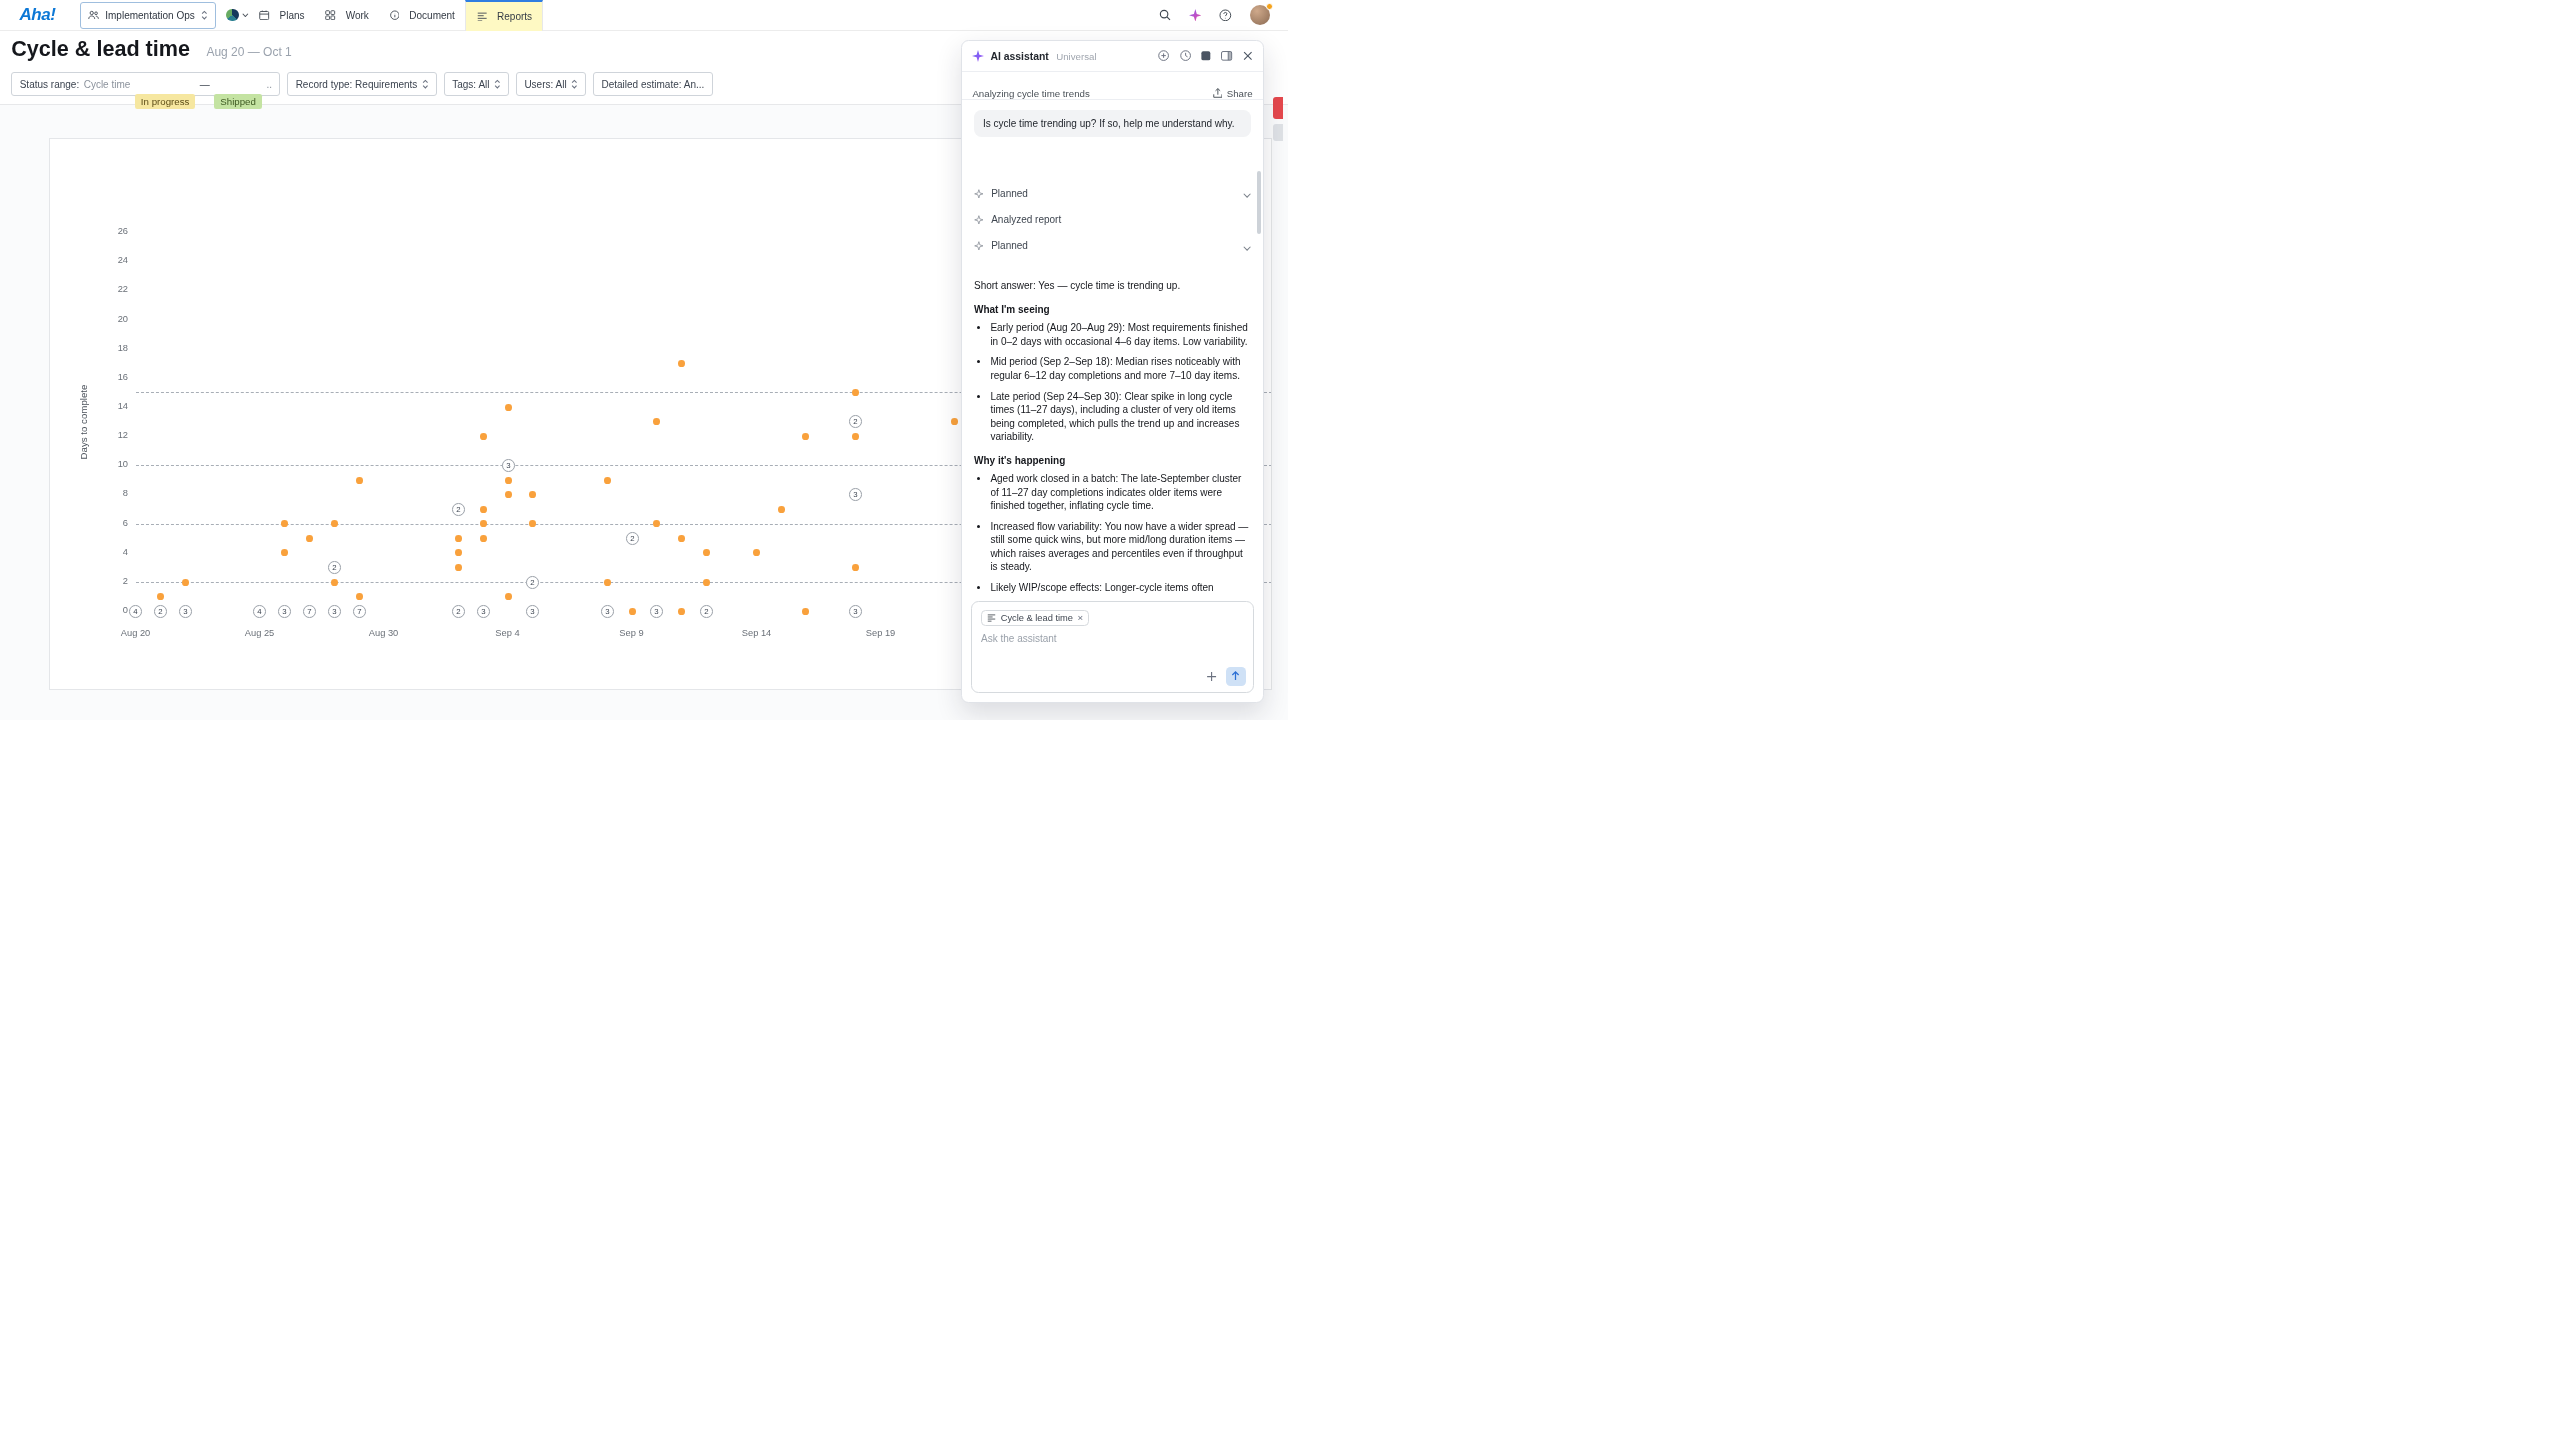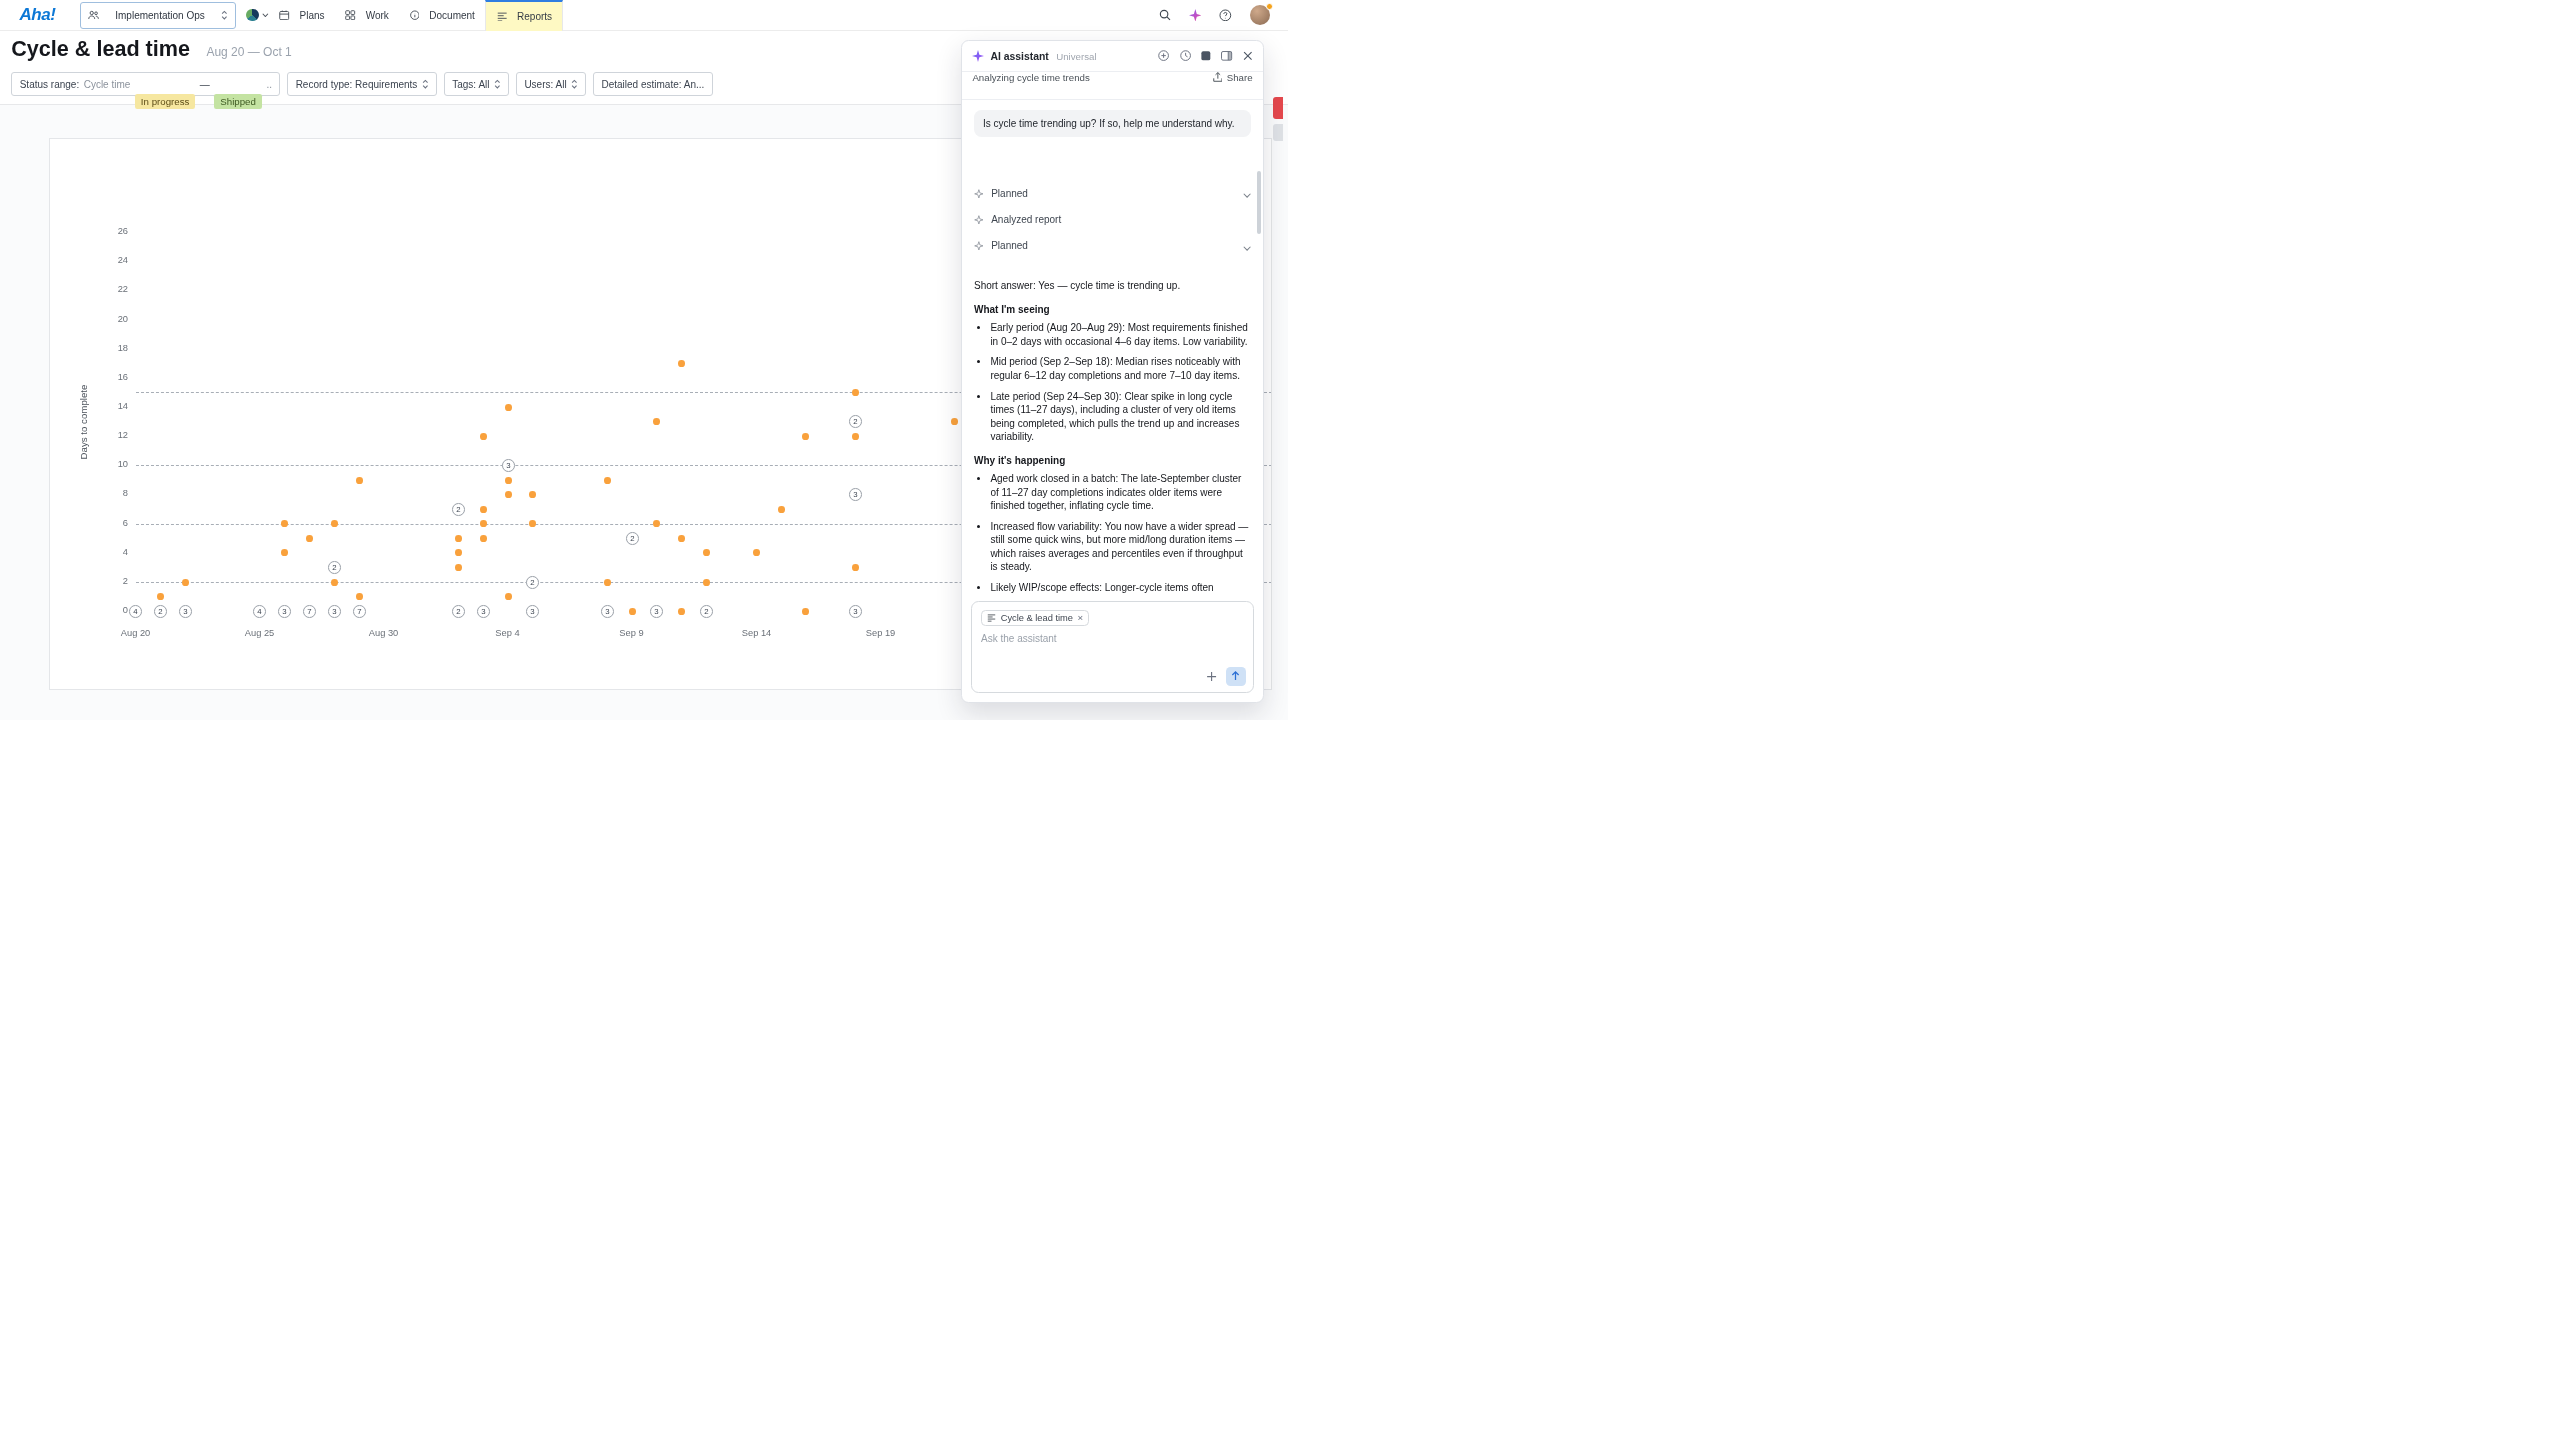--- a/index.html
+++ b/index.html
@@ -16,21 +16,21 @@
     background:#fff; border-bottom:0.7px solid #ececec;
     display:flex; align-items:stretch; z-index:6;
   }
   .logo {
     align-self:center; margin-left:19.4px; font-size:17px; font-weight:800;
     font-style:italic; color:#0d78d6; letter-spacing:-0.4px; cursor:pointer;
   }
   .workspace-btn {
     align-self:center; margin-left:24px; height:27px;
     border:0.7px solid #9fbede; border-radius:3px;
-    display:flex; align-items:center; gap:16px; padding:0 7.5px;
+    display:flex; align-items:center; gap:6px; padding:0 7.5px;
     font-size:10px; color:#2f3640; background:#fff; cursor:pointer;
   }
   .org-btn { align-self:center; margin-left:10.4px; display:flex; align-items:center; gap:3px; cursor:pointer; }
   .org-circle { width:12.7px; height:12.7px; border-radius:50%;
     background:conic-gradient(#15395c 0 38%, #2b7f90 38% 66%, #67ab62 66% 100%); }
   .nav-item {
     display:flex; align-items:center; gap:10px; padding:0 10.4px;
     font-size:10px; color:#343b45; cursor:pointer;
   }
   .nav-item:first-of-type { margin-left:13.4px; }
@@ -92,21 +92,21 @@
     position:absolute; left:961px; top:40px; width:303px; height:663px;
     background:#fff; border:0.7px solid #e0e3e8; border-radius:7.5px;
     box-shadow:0 10.4px 27px rgba(25,30,50,.14); z-index:10;
     display:flex; flex-direction:column;
   }
   .ai-header { height:31px; display:flex; align-items:center; padding:0 10.4px; gap:6px; border-bottom:0.7px solid #eceef2; }
   .ai-title { font-size:10.4px; font-weight:700; color:#23272e; }
   .ai-scope { font-size:9.7px; color:#a0a6af; margin-left:1.5px; }
   .ai-header-icons { margin-left:auto; display:flex; align-items:center; gap:10.4px; color:#6b7280; }
   .ai-header-icons > span { cursor:pointer; }
-  .ai-thread-row { height:28px; display:flex; align-items:flex-start; padding:0 10.4px; border-bottom:0.7px solid #eceef2; }
+  .ai-thread-row { height:28px; display:flex; align-items:flex-end; padding:0 10.4px; border-bottom:0.7px solid #eceef2; }
   .ai-thread-title { font-size:9.7px; color:#4a5158; }
   .ai-share { margin-left:auto; display:flex; align-items:center; gap:4.5px; font-size:9.7px; color:#4a5158; cursor:pointer; }
   .ai-content { flex:1; position:relative; overflow:hidden; padding:10.4px 12px 0; }
   .user-bubble {
     background:#f2f3f5; border-radius:7.5px; padding:6.7px 9px; font-size:10px;
     color:#23272e; line-height:1.35; margin-bottom:39px;
   }
   .step-row { height:22.4px; margin-bottom:3.7px; display:flex; align-items:flex-end; gap:7.5px; cursor:pointer; }
   .step-label { font-size:10px; color:#3f4650; }
   .step-chevron { margin-left:auto; color:#7a818a; }

